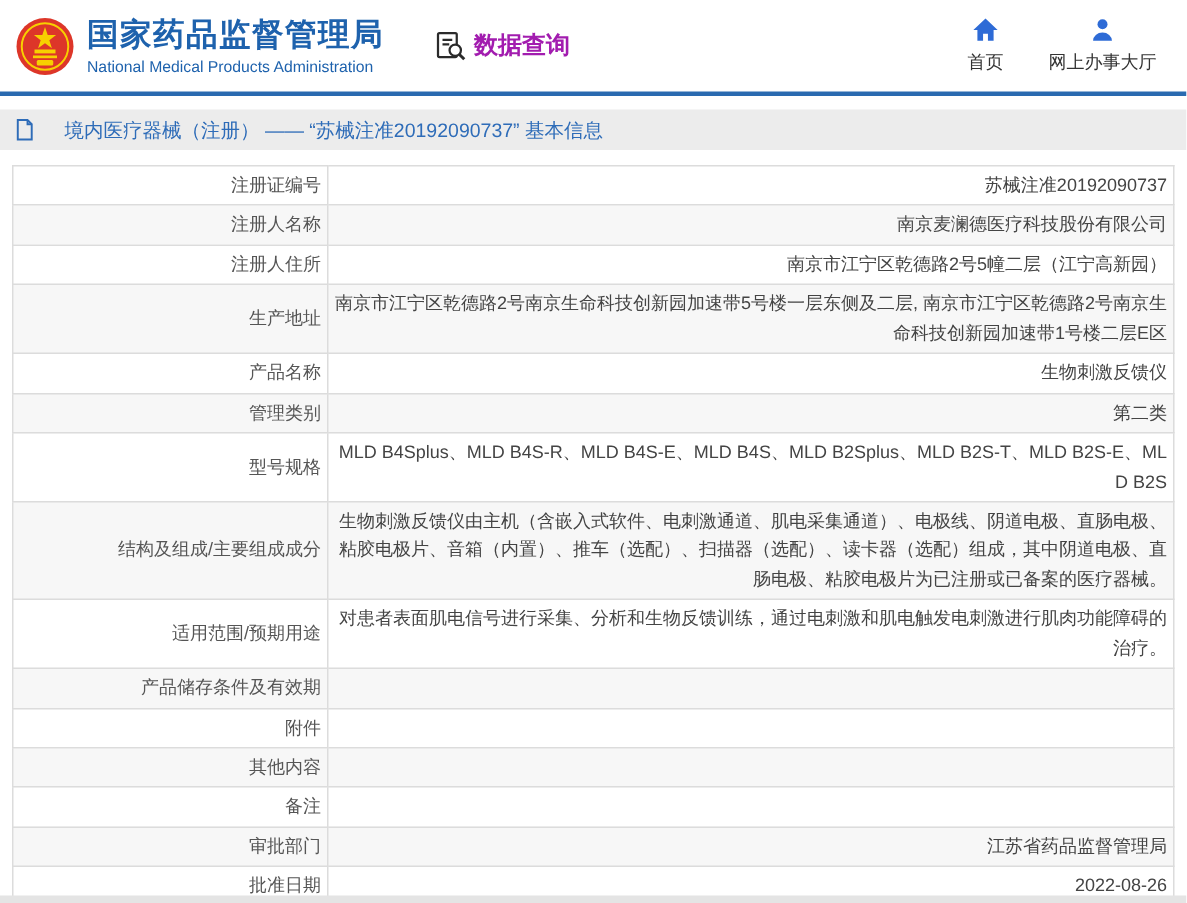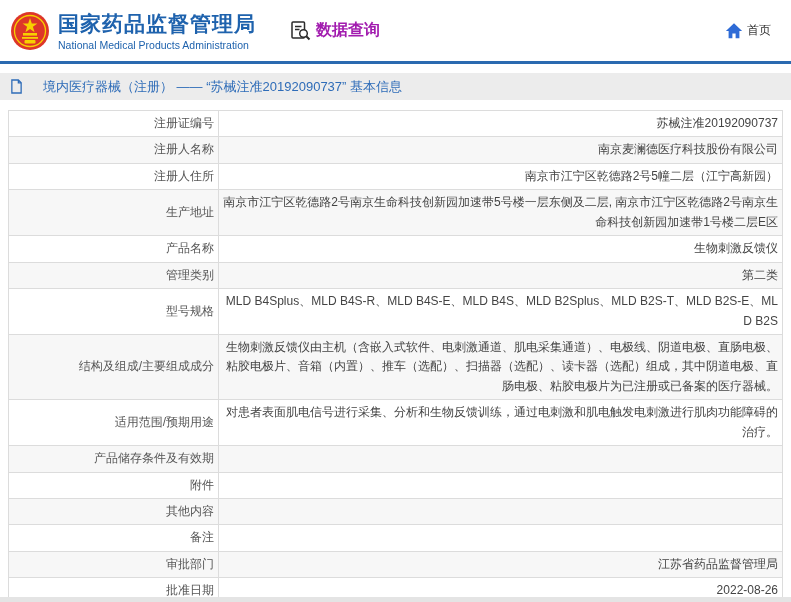--- a/index.html
+++ b/index.html
@@ -17,21 +17,21 @@
   }
   .brand { display:flex; align-items:flex-end; gap:8px; cursor:pointer; }
   .brand-zh { font-size:21px; font-weight:bold; color:#1e62ad; letter-spacing:1px; line-height:1.15;}
   .brand-en { font-size:10.5px; color:#1e62ad; margin-top:2px; }
   .section-title {
     display:flex; align-items:center; gap:5px;
     margin-left:34px; font-size:16px; color:#a21caf; font-weight:600;
   }
   .header-nav { margin-left:auto; display:flex; gap:30px; padding-right:6px; }
   .header-nav a {
-    display:flex; flex-direction:row; align-items:center; gap:4px;
+    display:flex; flex-direction:column; align-items:center; gap:4px;
     font-size:12px; color:#333; text-decoration:none; cursor:pointer; white-space:nowrap;
   }
   
   .breadcrumb-bar {
     margin-top:9px; height:27px; background:#ececec;
     display:flex; align-items:center; gap:20px;
     padding:0 10px; font-size:13px; color:#2e6cb8;
   }
   
   .content { padding:10px 8px 0 8px; }
@@ -83,20 +83,29 @@
   </div>
 
   <nav class="header-nav">
     <a>
       <span class="icon">
         <svg width="18" height="18" viewBox="0 0 20 20">
           <path d="M10 1.5 L19 10 H16 V18 H11.8 V12.8 H8.2 V18 H4 V10 H1 Z" fill="#2e6bd6"></path>
         </svg>
       </span>
       <span>首页</span>
+    </a>
+    <a>
+      <span class="icon">
+        <svg width="18" height="18" viewBox="0 0 20 20" fill="#2e6bd6">
+          <circle cx="10" cy="5.8" r="3.7"></circle>
+          <path d="M3 18 a7 6.2 0 0 1 14 0 Z"></path>
+        </svg>
+      </span>
+      <span>网上办事大厅</span>
     </a>
   </nav>
 </header>
 
 <div class="breadcrumb-bar">
   <span class="icon">
     <svg width="13" height="15" viewBox="0 0 14 16" fill="none" stroke="#2e6cb8" stroke-width="1.4">
       <path d="M2 1 H9 L12 4 V15 H2 Z"></path>
       <path d="M9 1 V4 H12"></path>
     </svg>

